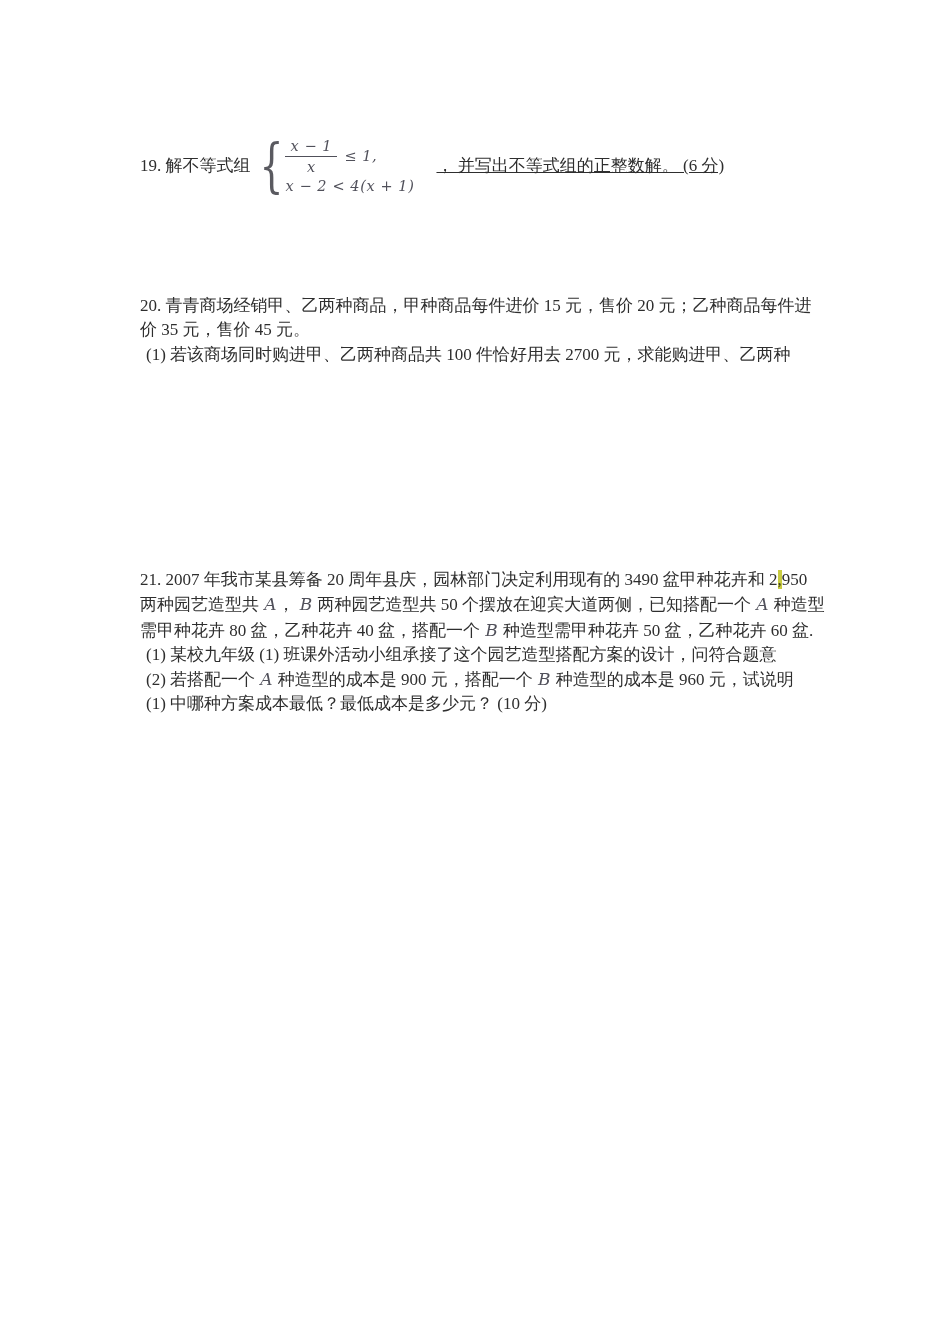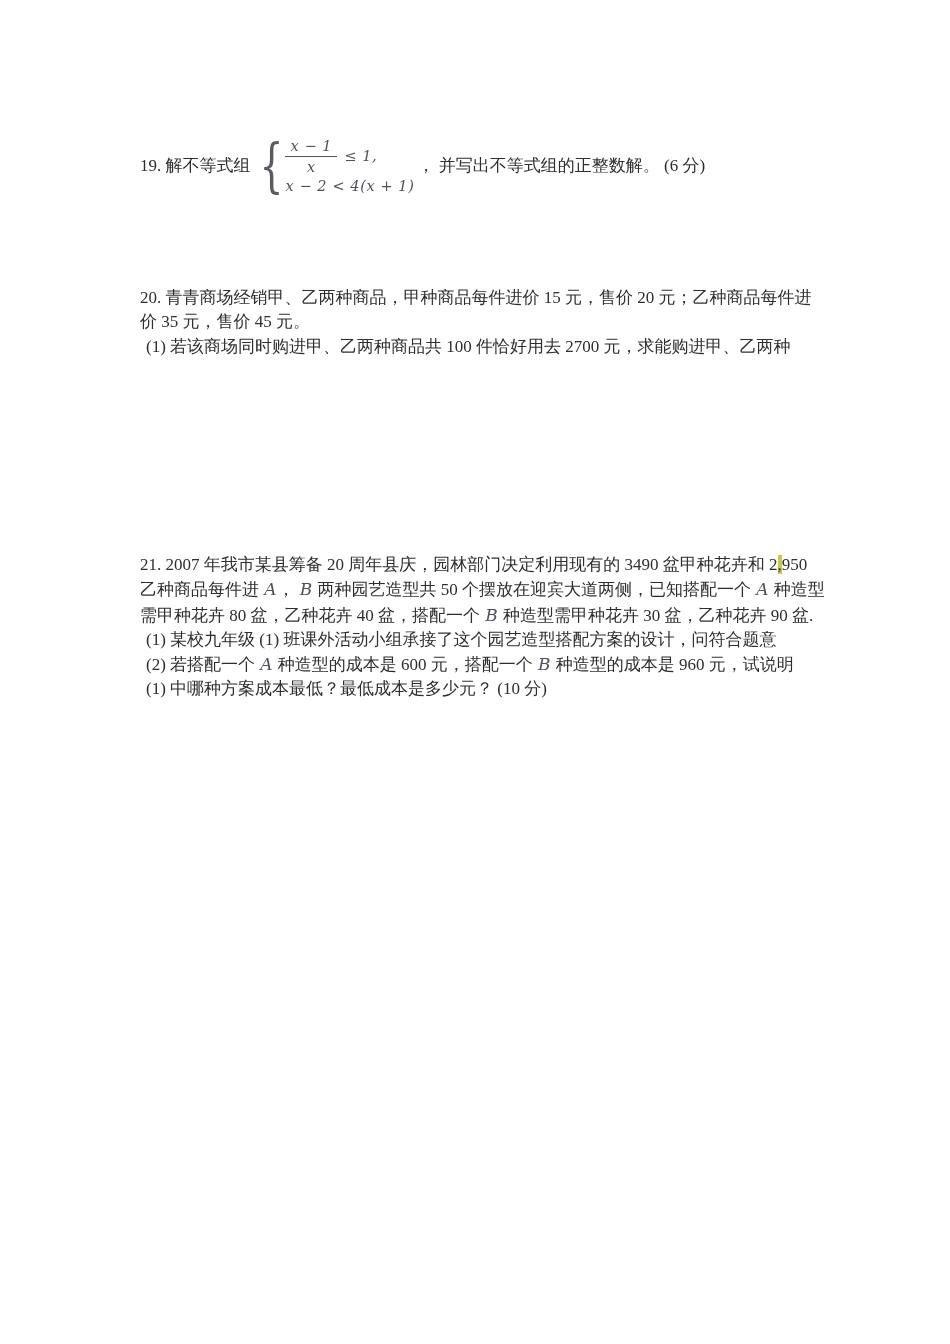--- a/index.html
+++ b/index.html
@@ -56,24 +56,24 @@
     font-style: italic;
     font-size: 14.5px;
     color: #50505a;
     letter-spacing: 0.6px;
     line-height: 1.25;
   }
   .sys-row1 { display: inline-flex; align-items: center; gap: 7px; }
   .frac { display: inline-flex; flex-direction: column; align-items: center; }
   .frac-num { padding: 0 5px 1px 5px; border-bottom: 1px solid #50505a; }
   .frac-den { padding-top: 1px; }
-  .p19-suffix { margin-left: 3px; }
+  .p19-suffix { margin-left: 22px; text-decoration: underline; }
 
-  .p20 { top: 286px; }
-  .p21 { top: 553px; }
+  .p20 { top: 294px; }
+  .p21 { top: 568px; }
 
   .math-var {
     font-family: "DejaVu Serif", serif;
     font-style: italic;
     color: #50505a;
     padding: 0 1px;
   }
   .hl-mark {
     background-color: #c9cc41;
     color: #3a3a20;
@@ -106,21 +106,21 @@
     <div>
         <div class="tline"><span>20. 青青商场经销甲、乙两种商品，甲种商品每件进价 15 元，售价 20 元；乙种商品每件进</span></div>
         <div class="tline"><span>价 35 元，售价 45 元。</span></div>
         <div class="tline indent"><span>(1) 若该商场同时购进甲、乙两种商品共 100 件恰好用去 2700 元，求能购进甲、乙两种</span></div>
       </div>
   </section>
 
   <section class="problem p21">
     <div>
         <div class="tline"><span>21. 2007 年我市某县筹备 20 周年县庆，园林部门决定利用现有的 3490 盆甲种花卉和 2</span><span class="hl-mark">,</span><span>950</span></div>
-        <div class="tline"><span>乙种商品每件进 </span><span class="math-var">A</span><span>， </span><span class="math-var">B</span><span> 两种园艺造型共 50 个摆放在迎宾大道两侧，已知搭配一个 </span><span class="math-var">A</span><span> 种造型</span></div>
-        <div class="tline"><span>需甲种花卉 80 盆，乙种花卉 40 盆，搭配一个 </span><span class="math-var">B</span><span> 种造型需甲种花卉 30 盆，乙种花卉 90 盆.</span></div>
+        <div class="tline"><span>两种园艺造型共 </span><span class="math-var">A</span><span>， </span><span class="math-var">B</span><span> 两种园艺造型共 50 个摆放在迎宾大道两侧，已知搭配一个 </span><span class="math-var">A</span><span> 种造型</span></div>
+        <div class="tline"><span>需甲种花卉 80 盆，乙种花卉 40 盆，搭配一个 </span><span class="math-var">B</span><span> 种造型需甲种花卉 50 盆，乙种花卉 60 盆.</span></div>
         <div class="tline indent"><span>(1) 某校九年级 (1) 班课外活动小组承接了这个园艺造型搭配方案的设计，问符合题意</span></div>
-        <div class="tline indent"><span>(2) 若搭配一个 </span><span class="math-var">A</span><span> 种造型的成本是 600 元，搭配一个 </span><span class="math-var">B</span><span> 种造型的成本是 960 元，试说明</span></div>
+        <div class="tline indent"><span>(2) 若搭配一个 </span><span class="math-var">A</span><span> 种造型的成本是 900 元，搭配一个 </span><span class="math-var">B</span><span> 种造型的成本是 960 元，试说明</span></div>
         <div class="tline indent"><span>(1) 中哪种方案成本最低？最低成本是多少元？ (10 分)</span></div>
       </div>
   </section>
 
 </div>
 
 </body></html>

